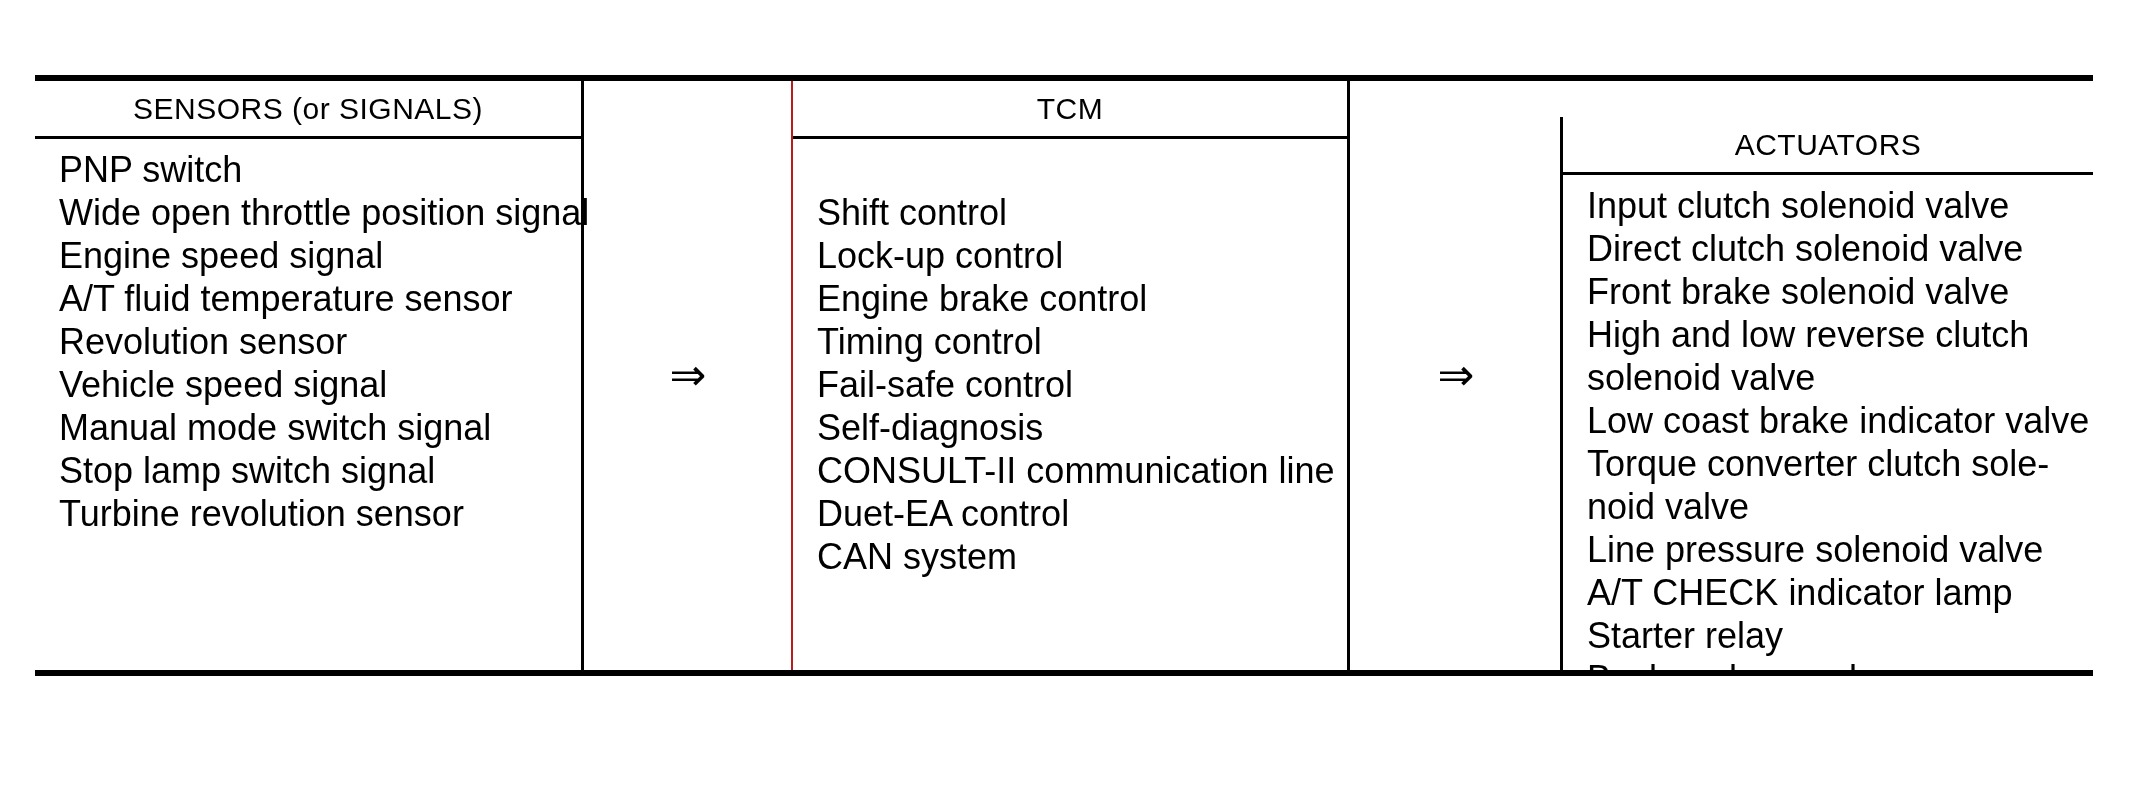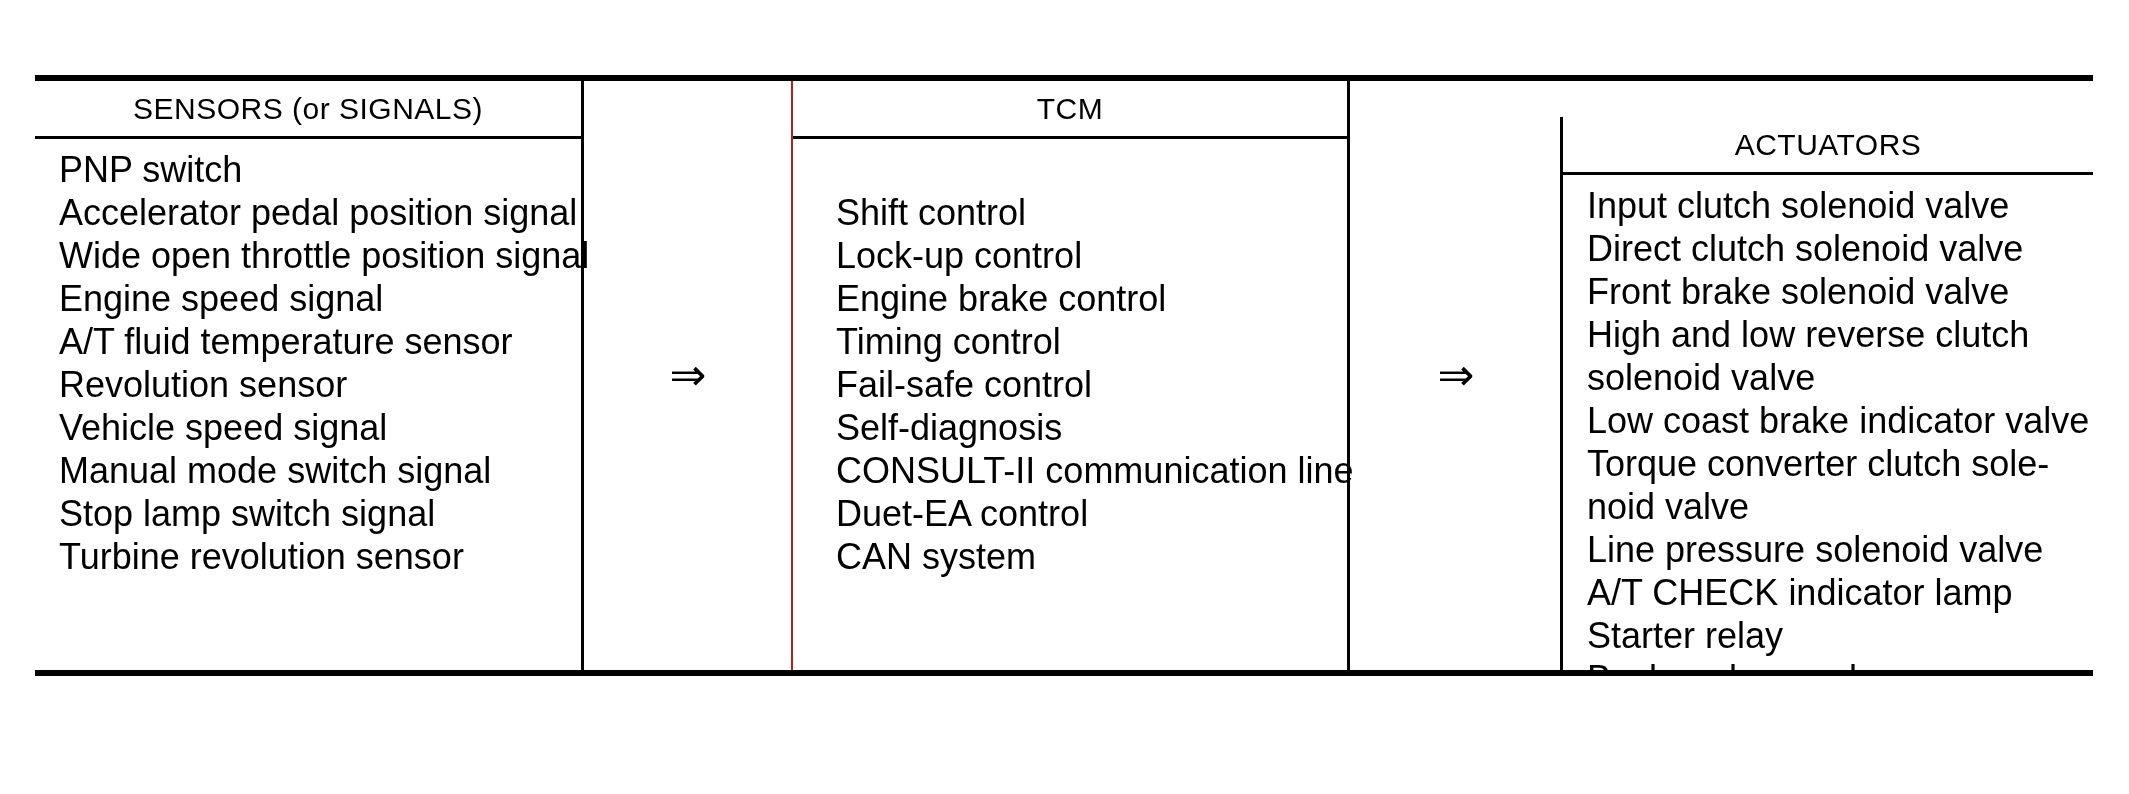--- a/index.html
+++ b/index.html
@@ -42,21 +42,21 @@
     justify-content: center;
     font-size: 30px;
     letter-spacing: 0.5px;
     white-space: nowrap;
   }
   .col-body {
     padding: 9px 6px 0 24px;
     font-size: 36px;
     line-height: 43px;
   }
-  .col-2 .col-body { padding-top: 52px; margin-left: 19px; }
+  .col-2 .col-body { padding-top: 52px; }
   .line { white-space: nowrap; }
 
   .arrow {
     position: absolute;
     font-family: "DejaVu Sans", sans-serif;
     font-size: 44px;
     line-height: 44px;
     transform: translate(-50%, -50%);
     color: #000000;
   }
@@ -80,21 +80,20 @@
 
   <div class="rule rule-top"></div>
   <div class="rule rule-bottom"></div>
 
   <div class="col col-1">
     <div class="col-header">
       <span>SENSORS (or SIGNALS)</span>
     </div>
     <div class="col-body">
         <div class="line">PNP switch</div>
-        <div class="line">Accelerator pedal position signal</div>
         <div class="line">Wide open throttle position signal</div>
         <div class="line">Engine speed signal</div>
         <div class="line">A/T fluid temperature sensor</div>
         <div class="line">Revolution sensor</div>
         <div class="line">Vehicle speed signal</div>
         <div class="line">Manual mode switch signal</div>
         <div class="line">Stop lamp switch signal</div>
         <div class="line">Turbine revolution sensor</div>
       </div>
   </div>

